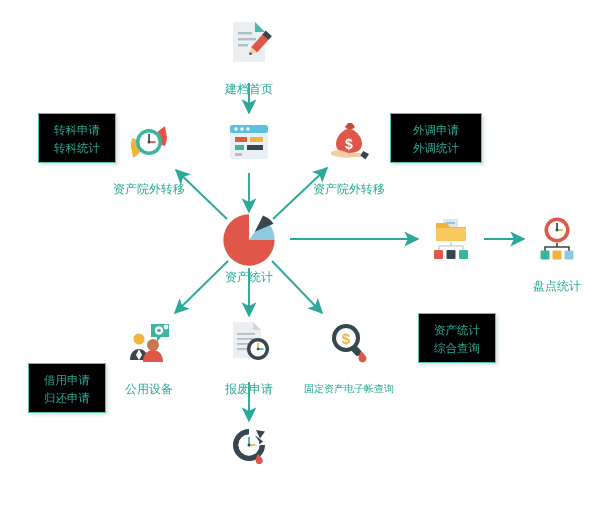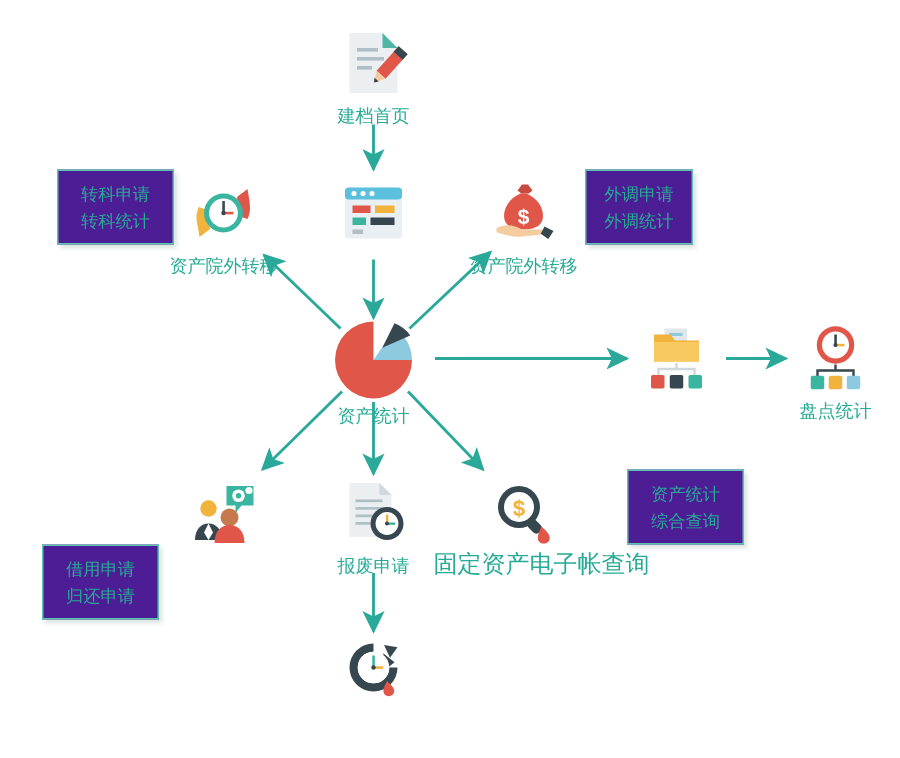--- a/index.html
+++ b/index.html
@@ -8,29 +8,29 @@
     background:#ffffff;
     font-family:"Liberation Sans","DejaVu Sans",sans-serif;
     overflow:hidden;
     position:relative;
   }
   #arrows{position:absolute;left:0;top:0;width:600px;height:505px;pointer-events:none;}
 
   .node{position:absolute;text-align:center;width:120px;margin-left:-60px;}
   .node .ico{width:48px;height:48px;margin:0 auto;display:block;}
   .node .lbl{
-    margin-top:4px;font-size:12px;line-height:14px;
+    margin-top:16px;font-size:12px;line-height:14px;
     color:#27ab96;white-space:nowrap;
   }
-  .node .lbl.wide{font-size:16px;}
+  .node .lbl.wide{font-size:10px;}
 
   .box{
     position:absolute;
     border:1.5px solid #5bc3b0;
-    background:#4c1d95;
+    background:#000000;
     box-shadow:2px 2px 3px rgba(120,150,145,0.28);
     text-align:center;
     padding:7px 10px;
     box-sizing:border-box;
   }
   .box div{
     font-size:11.5px;line-height:18px;color:#27ab96;white-space:nowrap;
   }
 </style>
 </head>
@@ -176,20 +176,21 @@
       <circle cx="34" cy="12.5" r="4.2"></circle>
       <circle cx="34" cy="12.5" r="1.8" fill="#3ab5a0"></circle>
       <circle cx="41" cy="9" r="2.4"></circle>
     </g>
     <circle cx="14" cy="21" r="5.5" fill="#f2b33d"></circle>
     <path d="M5 42 c0 -7 4 -11 9 -11 c5 0 9 4 9 11 Z" fill="#37474f"></path>
     <path d="M14 31 l-3 6 l3 5 l3 -5 Z" fill="#ffffff"></path>
     <circle cx="28" cy="27" r="6" fill="#c7794e"></circle>
     <path d="M18 44 c0 -8 4.5 -12 10 -12 c5.5 0 10 4 10 12 Z" fill="#e0574a"></path>
   </svg>
+  <div class="lbl">公用设备</div>
 </div>
 
 <div class="node" style="left:249px;top:318px;">
   <svg class="ico" viewBox="0 0 48 48">
     <path d="M8 4 h20 l8 8 v28 H8 Z" fill="#eceff1"></path>
     <path d="M28 4 l8 8 h-8 Z" fill="#cfd8dc"></path>
     <g fill="#b0bec5">
       <rect x="12" y="15" width="18" height="1.8"></rect>
       <rect x="12" y="20" width="18" height="1.8"></rect>
       <rect x="12" y="25" width="14" height="1.8"></rect>
@@ -226,21 +227,21 @@
     <circle cx="24" cy="22" r="1.5" fill="#37474f"></circle>
     <path d="M33 31 c3 2.6 4.8 4.8 4.8 6.7 c0 2 -1.6 3.4 -3.6 3.4 c-2 0 -3.6 -1.4 -3.6 -3.4 c0 -1.9 1.1 -4 2.4 -6.7 Z" fill="#e0574a"></path>
   </svg>
 </div>
 
 <div class="box" style="left:38px;top:113px;width:78px;height:50px;">
   <div>转科申请</div>
   <div>转科统计</div>
 </div>
 
-<div class="box" style="left:390px;top:113px;width:72px;height:50px;">
+<div class="box" style="left:390px;top:113px;width:92px;height:50px;">
   <div>外调申请</div>
   <div>外调统计</div>
 </div>
 
 <div class="box" style="left:418px;top:313px;width:78px;height:50px;">
   <div>资产统计</div>
   <div>综合查询</div>
 </div>
 
 <div class="box" style="left:28px;top:363px;width:78px;height:50px;">

